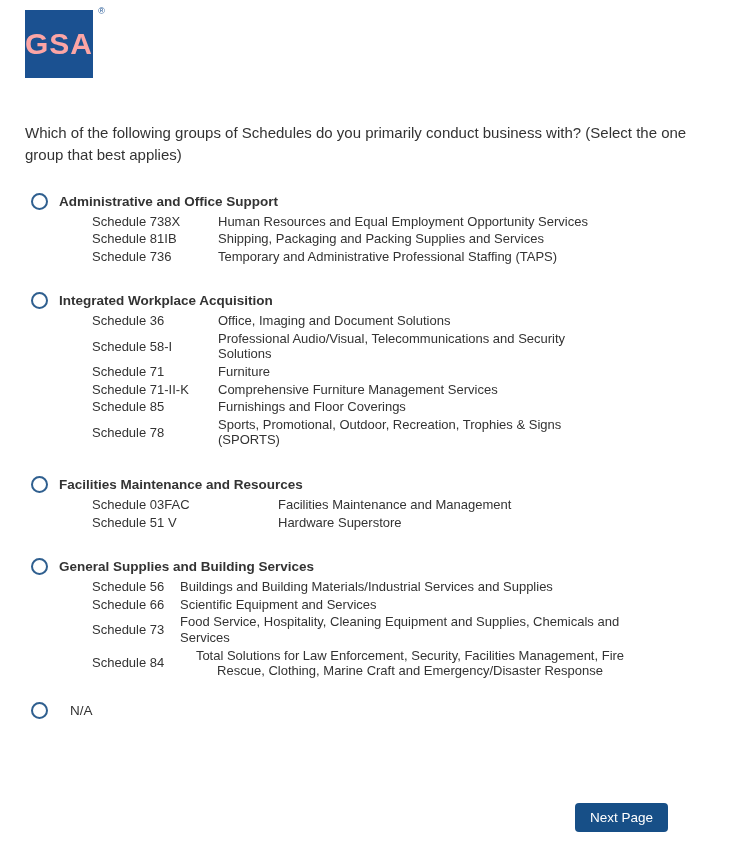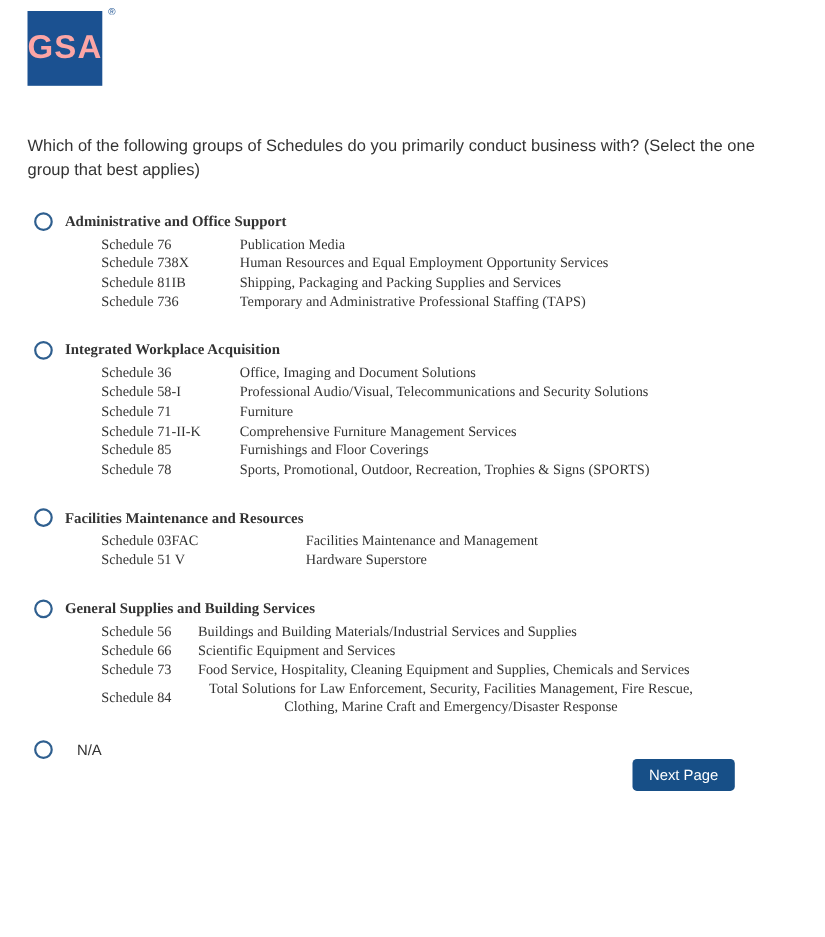--- a/index.html
+++ b/index.html
@@ -25,21 +25,21 @@
   
   .question {
     margin-top: 44px;
     margin-bottom: 26px;
     font-size: 15px;
     line-height: 1.45;
     max-width: 672px;
   }
 
   
-  .group { margin-top: 27px; font-family: Liberation Serif, serif; }
+  .group { margin-top: 27px; }
   .group-header { display: flex; align-items: center; gap: 11px; margin-left: 6px; }
   .radio {
     width: 13px; height: 13px;
     border: 2px solid #2f5f8f;
     border-radius: 50%;
     background: #fff;
     flex: 0 0 auto;
     display: inline-block;
     cursor: pointer;
   }
@@ -51,21 +51,21 @@
   .cols-wide  td.desc { width: 400px; }
   .cols-wider td.code { width: 186px; }
   .cols-narrow td.code { width: 88px; }
   .cols-narrow td.desc { width: 460px; }
   td.desc.w84 { width: 432px; text-align: center; }
 
   
   .na-row { display: flex; align-items: center; gap: 22px; margin: 22px 0 0 6px; font-size: 13.5px; }
 
   
-  .footer { padding-right: 57px; text-align: right; }
+  .footer { margin-top: 84px; padding-right: 57px; text-align: right; }
   .next-btn {
     background: #174f87;
     color: #ffffff;
     border: none;
     border-radius: 4px;
     font-family: "Liberation Sans", sans-serif;
     font-size: 13.5px;
     padding: 7px 15px;
     cursor: pointer;
   }
@@ -83,24 +83,20 @@
   <div class="question">Which of the following groups of Schedules do you primarily conduct business with? (Select the one group that best applies)</div>
 
   <div class="group">
     <div class="group-header">
       <span class="radio"></span>
       <span class="group-title">Administrative and Office Support</span>
     </div>
     <table class="sched cols-wide">
       <tbody>
         <tr>
-          <td class="code">Schedule 76</td>
-          <td class="desc">Publication Media</td>
-        </tr>
-        <tr>
           <td class="code">Schedule 738X</td>
           <td class="desc">Human Resources and Equal Employment Opportunity Services</td>
         </tr>
         <tr>
           <td class="code">Schedule 81IB</td>
           <td class="desc">Shipping, Packaging and Packing Supplies and Services</td>
         </tr>
         <tr>
           <td class="code">Schedule 736</td>
           <td class="desc">Temporary and Administrative Professional Staffing (TAPS)</td>

